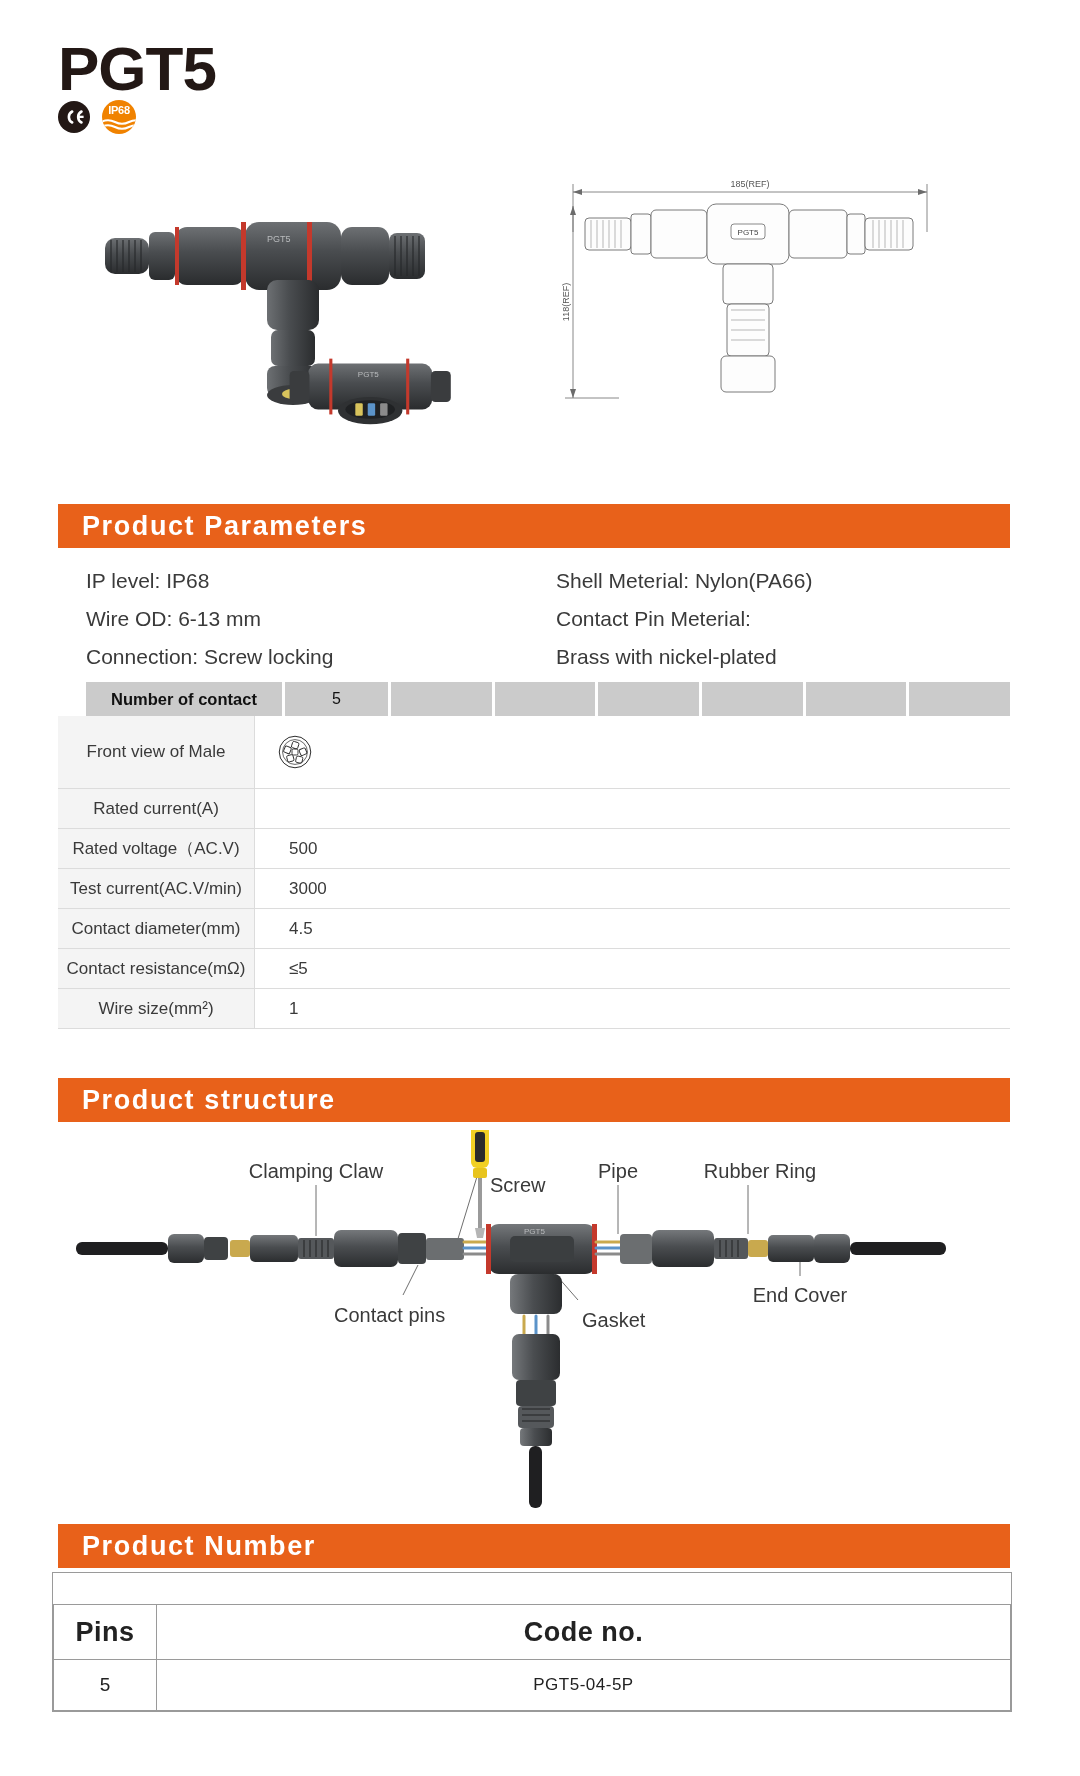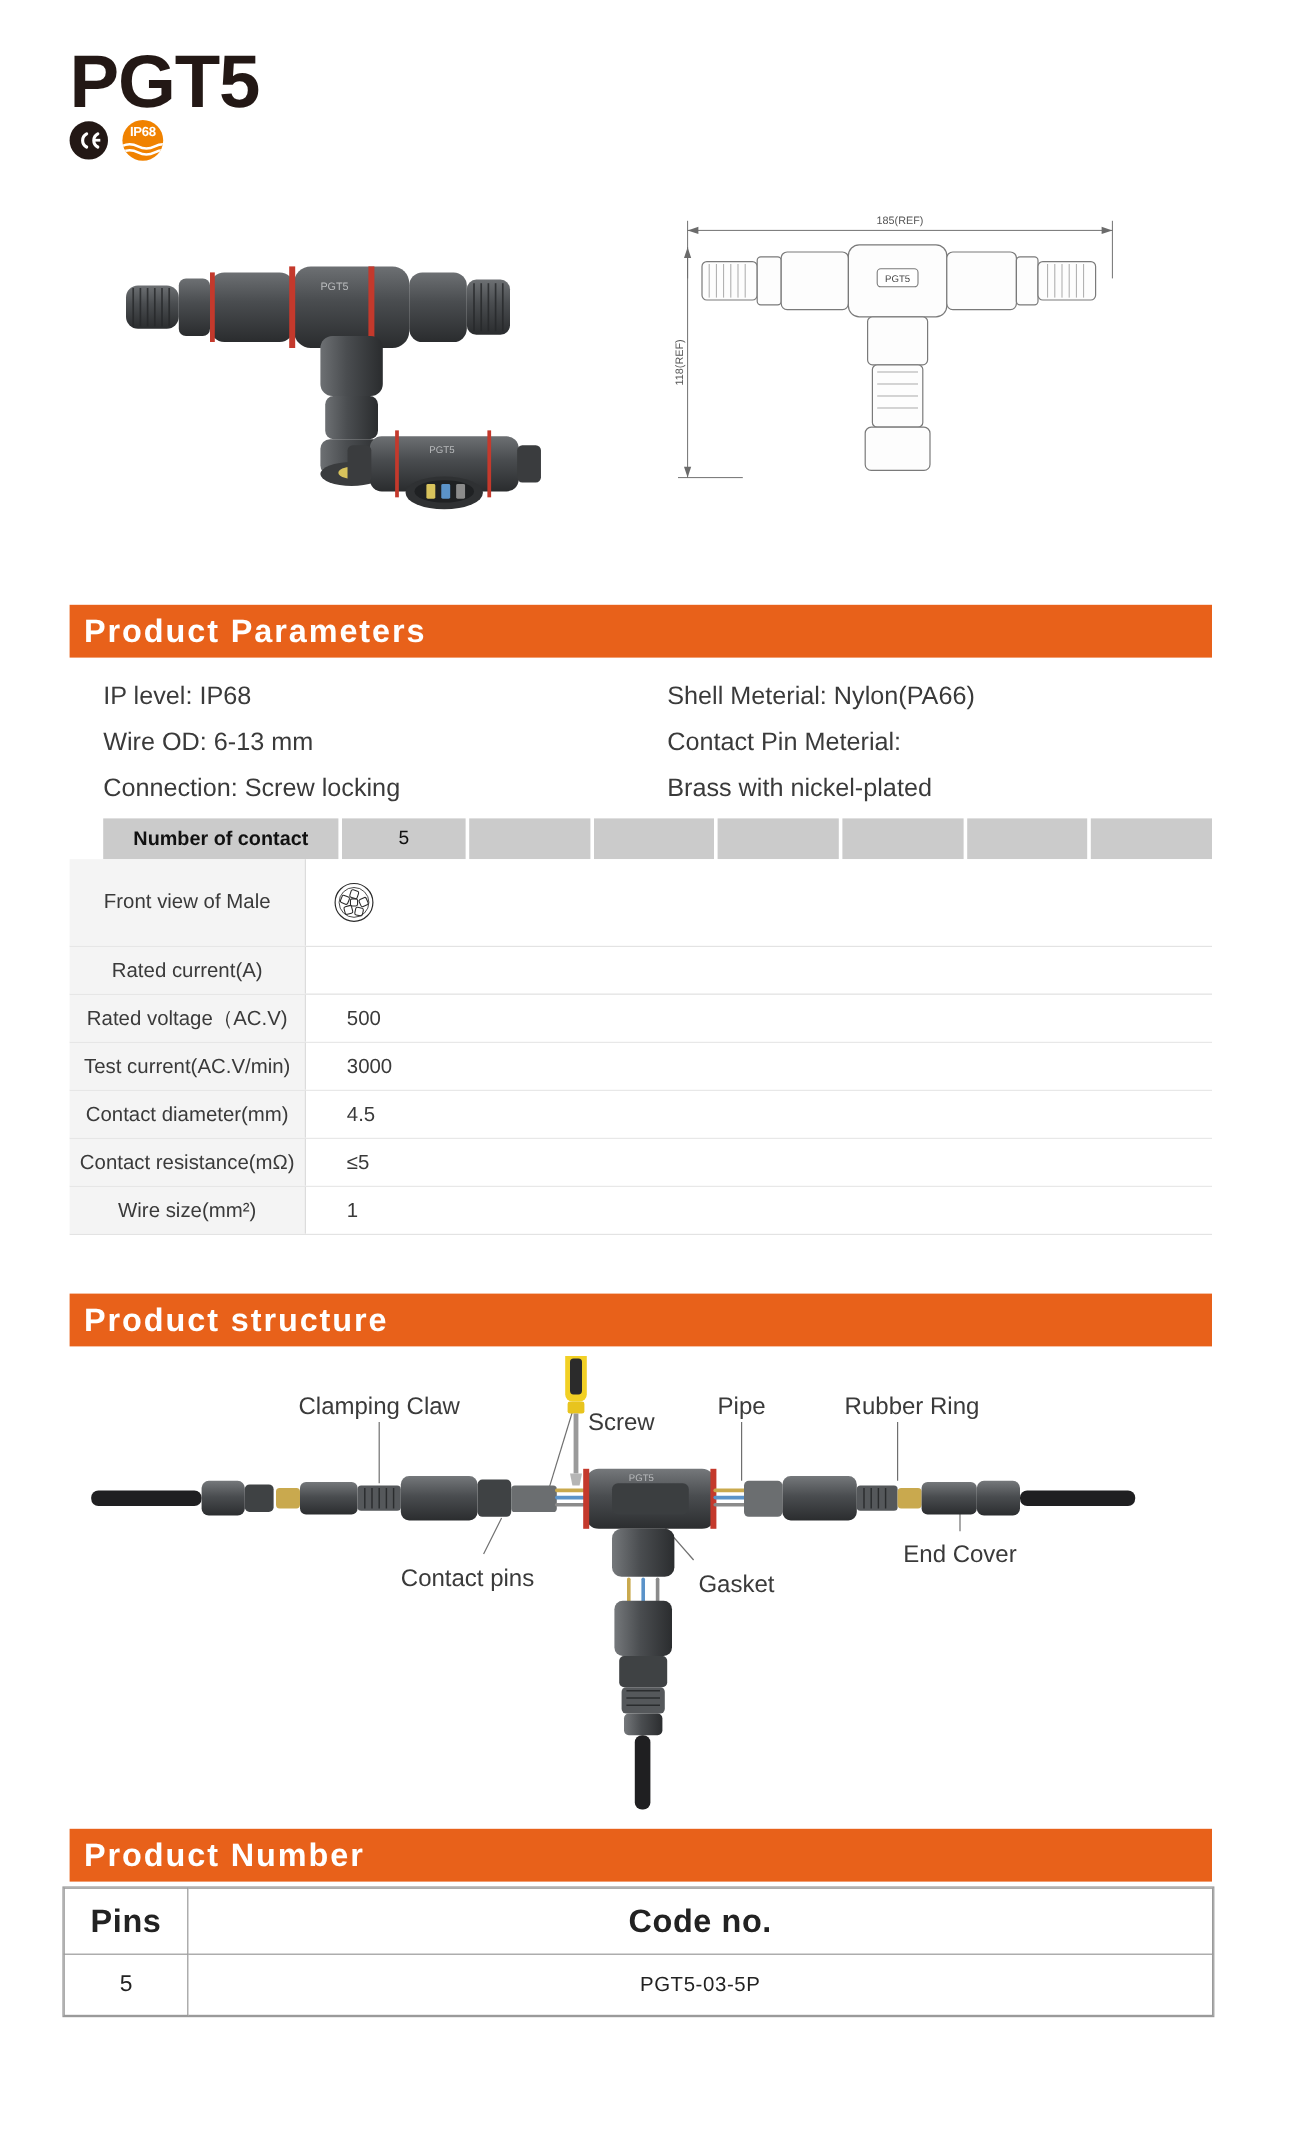--- a/index.html
+++ b/index.html
@@ -56,21 +56,21 @@
   .section-bar {
     position: absolute; left: 58px; width: 952px; height: 44px;
     background: #E8611A;
     display: flex; align-items: center;
   }
   .section-bar .section-title {
     color: #ffffff;
     font-size: 27px;
     font-weight: bold;
     letter-spacing: 1.6px;
-    padding-left: 12px;
+    padding-left: 24px;
     font-family: "Liberation Sans", sans-serif;
   }
 
   
   .params {
     position: absolute; left: 58px; top: 562px; width: 952px;
     display: grid; grid-template-columns: 470px 482px;
     row-gap: 0px;
   }
   .params .p-line {
@@ -124,21 +124,21 @@
   .structure-area {
     position: absolute; left: 58px; top: 1130px; width: 952px; height: 380px;
   }
 
   
   .pn-table {
     position: absolute; left: 52px; top: 1572px; width: 958px;
     border: 1px solid #9a9a9a;
     border-collapse: collapse;
   }
-  .pn-table table { width: 100%; border-collapse: collapse; }
+  .pn-table table { width: 100%; border-collapse: collapse; margin-top: 31px; }
   .pn-table td {
     border: 1px solid #9a9a9a;
     text-align: center;
     color: #222222;
   }
   .pn-head td { height: 52px; font-size: 27px; font-weight: bold; letter-spacing: 0.5px; }
   .pn-body td { height: 48px; font-size: 19px; }
   .pn-body td.code { font-size: 17px; letter-spacing: 0.5px; }
   .pn-col-pins { width: 100px; }
 </style>
@@ -470,19 +470,19 @@
 
   <div class="pn-table">
     <table>
       <tbody>
         <tr class="pn-head">
           <td class="pn-col-pins">Pins</td>
           <td>Code no.</td>
         </tr>
         <tr class="pn-body">
           <td class="pn-col-pins">5</td>
-          <td class="code">PGT5-03-5P</td>
+          <td class="code">PGT5-04-5P</td>
         </tr>
       </tbody>
     </table>
   </div>
 
 </div>
 
 </body></html>

